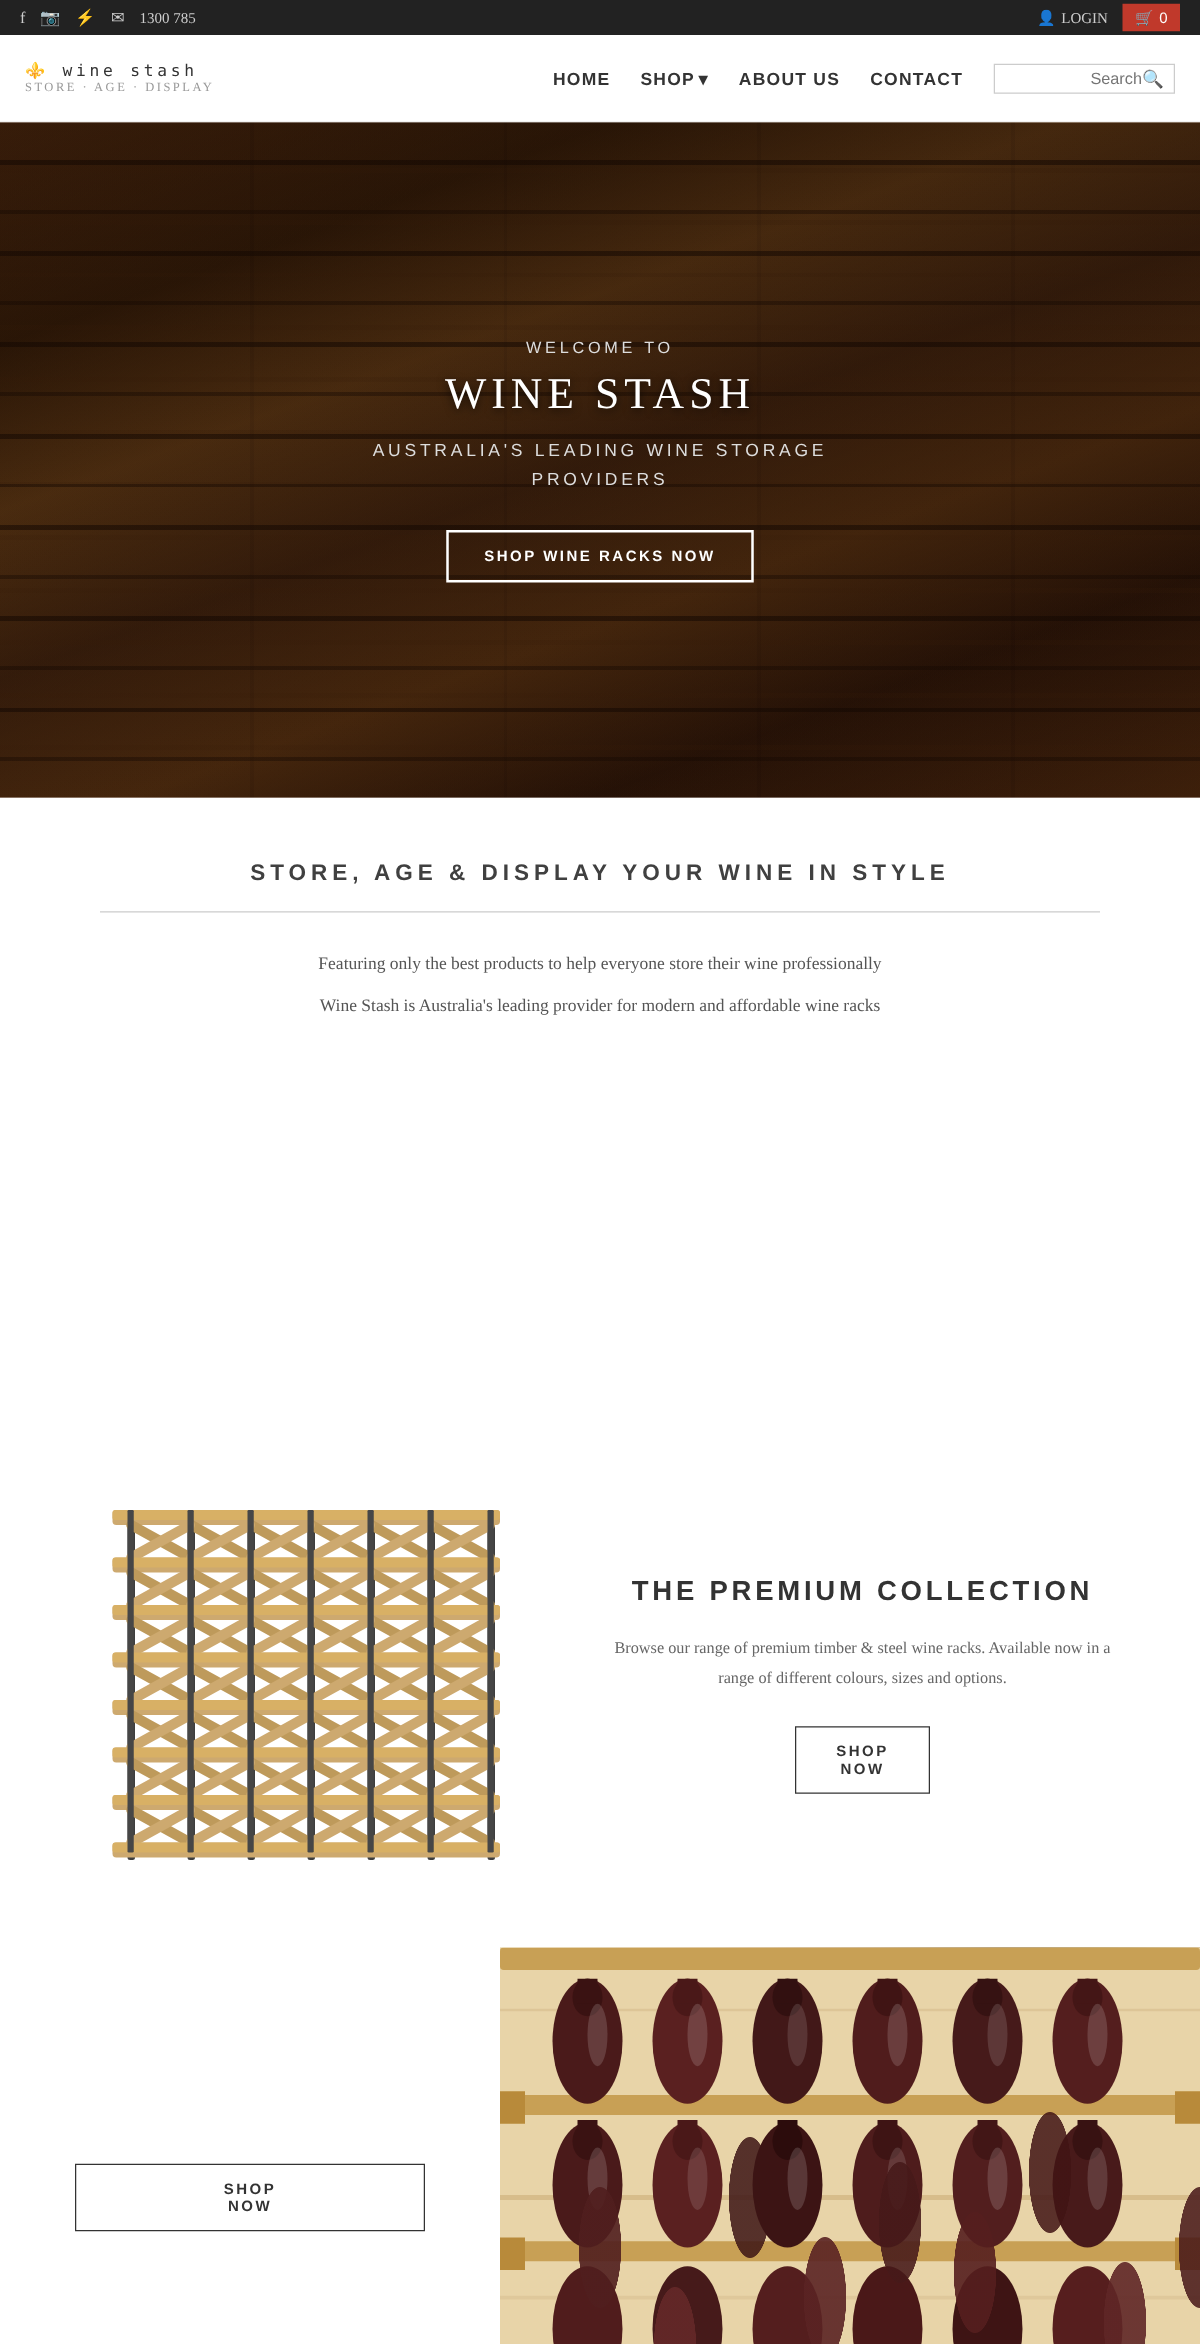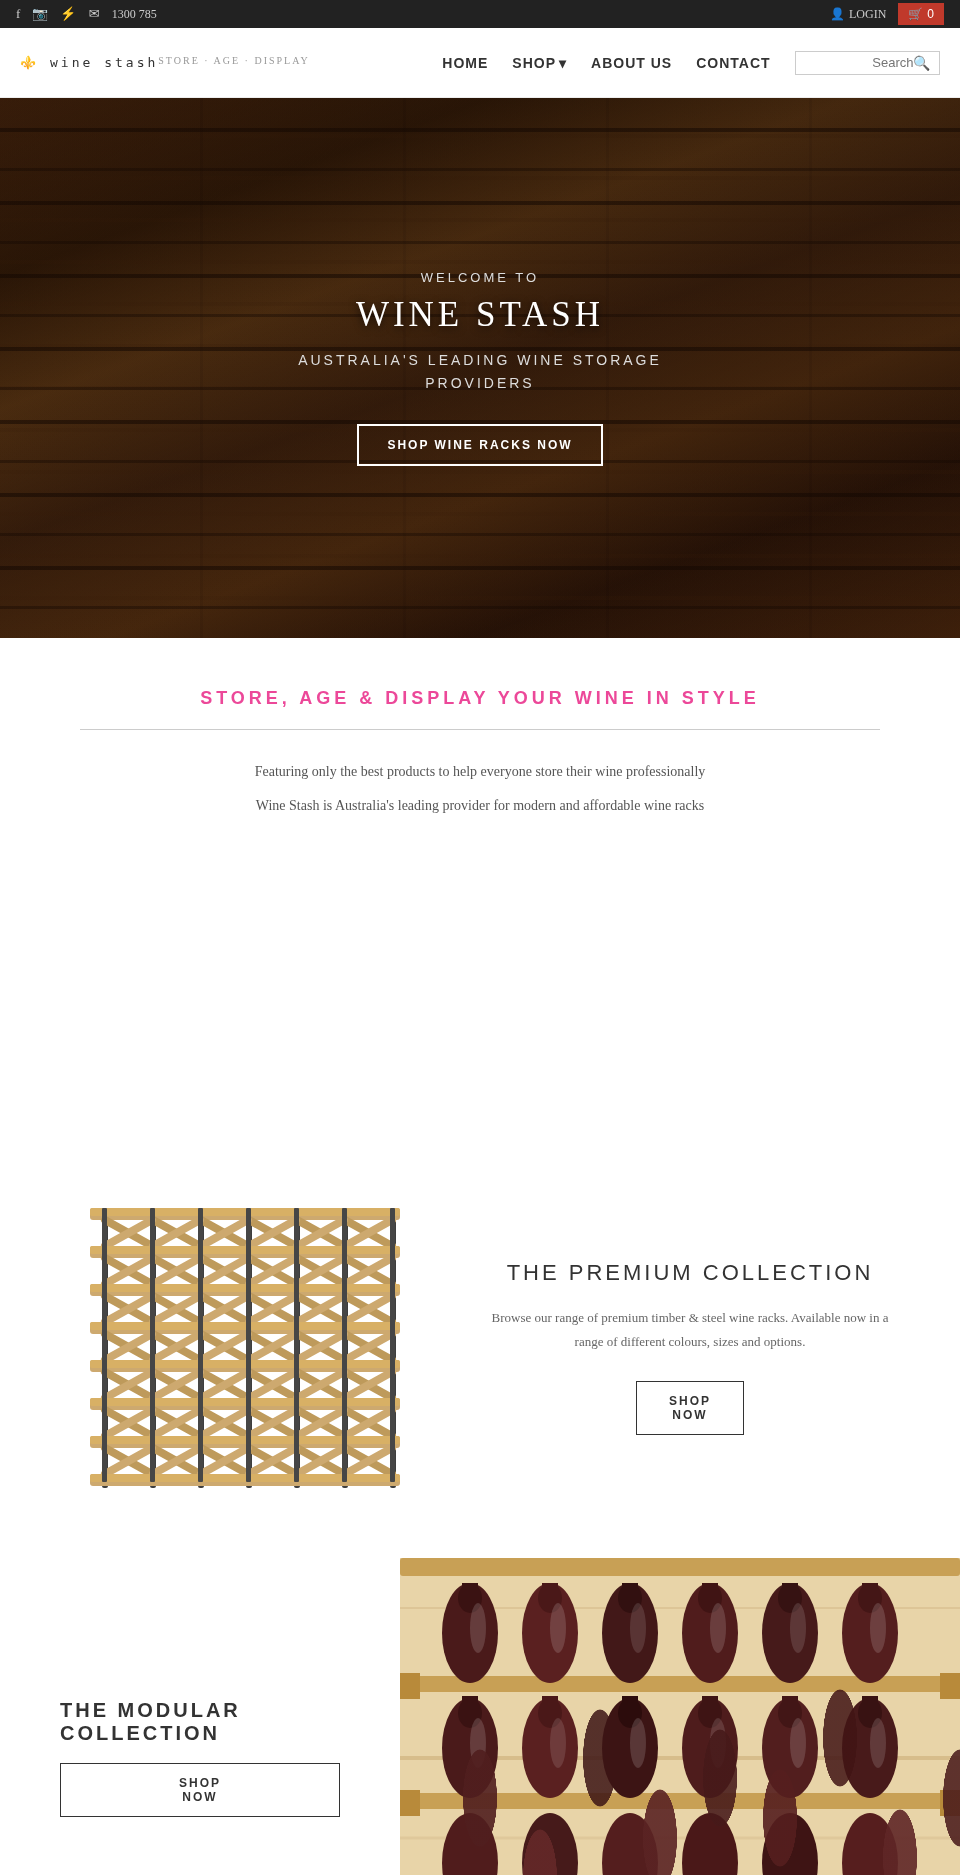--- a/index.html
+++ b/index.html
@@ -35,21 +35,21 @@
     .nav {
       background: #fff;
       display: flex;
       align-items: center;
       justify-content: space-between;
       padding: 0 20px;
       height: 70px;
       border-bottom: 1px solid #eee;
       position: relative;
     }
-    .nav-logo { display: flex; flex-direction: row; align-items: flex-start; }
+    .nav-logo { display: flex; flex-direction: column; align-items: flex-start; }
     .nav-links { display: flex; align-items: center; gap: 24px; }
     .nav-link { font-size: 14px; color: #333; text-decoration: none; letter-spacing: 1px; font-family: Arial, sans-serif; cursor: pointer; font-weight: 600; }
     .nav-link-shop { display: flex; align-items: center; gap: 3px; }
     .search-form { display: flex; align-items: center; border: 1px solid #ccc; padding: 3px 8px; }
     .search-input { border: none; outline: none; font-size: 13px; width: 110px; color: #333; text-align: right; }
     .search-icon-btn { background: none; border: none; cursor: pointer; color: #555; font-size: 14px; }
 
     
     .hero {
       width: 100%;
@@ -128,21 +128,21 @@
     }
 
     
     .store-section {
       padding: 50px 80px 30px;
       text-align: center;
     }
     .store-title {
       font-size: 18px;
       letter-spacing: 4px;
-      color: #ec4899;
+      color: #404040;
       font-family: Arial, sans-serif;
       margin-bottom: 20px;
       font-weight: 600;
     }
     .store-divider {
       width: 100%;
       height: 1px;
       background: #ccc;
       margin: 0 auto 30px;
     }
@@ -163,21 +163,21 @@
       padding: 40px 60px;
       gap: 60px;
     }
     .premium-info { flex: 1; text-align: center; }
     .premium-title {
       font-size: 22px;
       letter-spacing: 3px;
       color: #333;
       font-family: Arial, sans-serif;
       margin-bottom: 20px;
-      font-weight: 400;
+      font-weight: 700;
     }
     .premium-desc {
       font-size: 13px;
       color: #666;
       line-height: 1.8;
       margin-bottom: 28px;
     }
     .shop-btn {
       display: inline-block;
       border: 1px solid #333;
@@ -460,21 +460,20 @@
 
   <div class="premium-info">
     <h2 class="premium-title">THE PREMIUM COLLECTION</h2>
     <p class="premium-desc">Browse our range of premium timber &amp; steel wine racks. Available now in a range of different colours, sizes and options.</p>
     <button class="shop-btn">SHOP<br>NOW</button>
   </div>
 </div>
 
 <div class="modular-section">
   <div class="modular-info">
-    <h2 class="modular-title">THE MODULAR COLLECTION</h2>
     <button class="shop-btn">SHOP<br>NOW</button>
   </div>
   <div class="modular-image">
 
     <svg viewBox="0 0 560 400" width="100%" height="100%" style="position:absolute;inset:0;">
 
       <rect width="560" height="400" fill="#e8d4a8"></rect>
 
       <line x1="0" y1="50" x2="560" y2="50" stroke="#d4b888" stroke-width="2" opacity="0.5"></line>
       <line x1="0" y1="120" x2="560" y2="120" stroke="#d4b888" stroke-width="3" opacity="0.4"></line>

